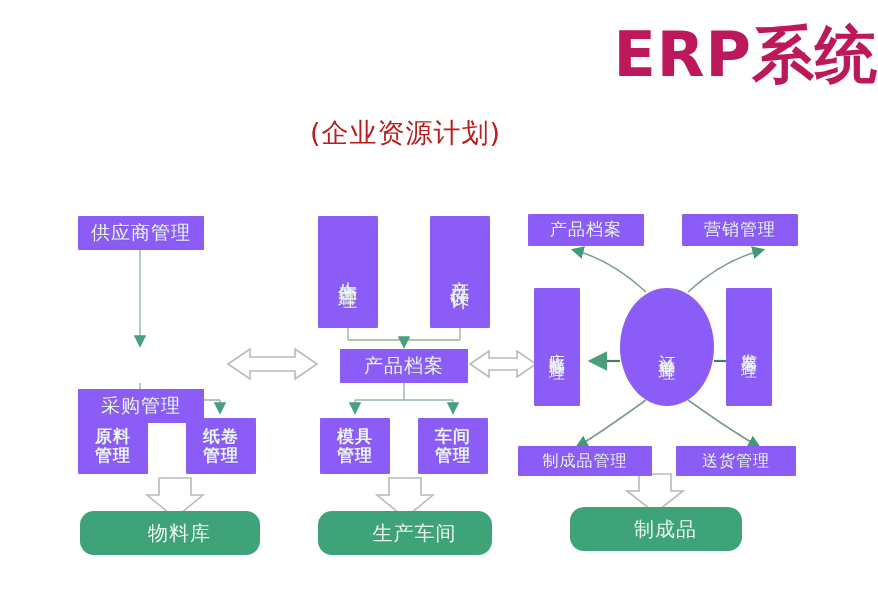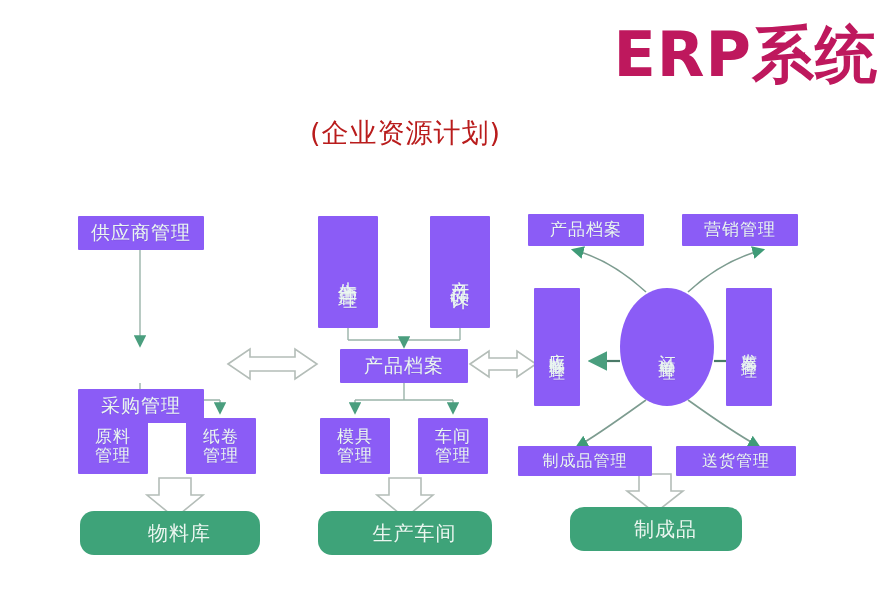--- a/index.html
+++ b/index.html
@@ -57,21 +57,21 @@
   .node.flat { border-radius: 1px; }
   .node.rounded { border-radius: 14px; background: #3ea379; padding-left: 19px; }
   .node.ellipse { border-radius: 50%; }
 
   .node.vert {
     writing-mode: vertical-rl;
     text-orientation: upright;
     letter-spacing: 3px;
   }
   .node .lines { display: block; }
-  .node .lines span { display: block; }
+  .node .lines span { display: block; font-weight: bold; }
   .fs16 { font-size: 16px; }
   .fs17 { font-size: 17px; }
   .fs19 { font-size: 19px; }
   .fs20 { font-size: 20px; }
 
   svg.overlay {
     position: absolute;
     left: 0; top: 0;
     width: 878px; height: 591px;
     pointer-events: none;

